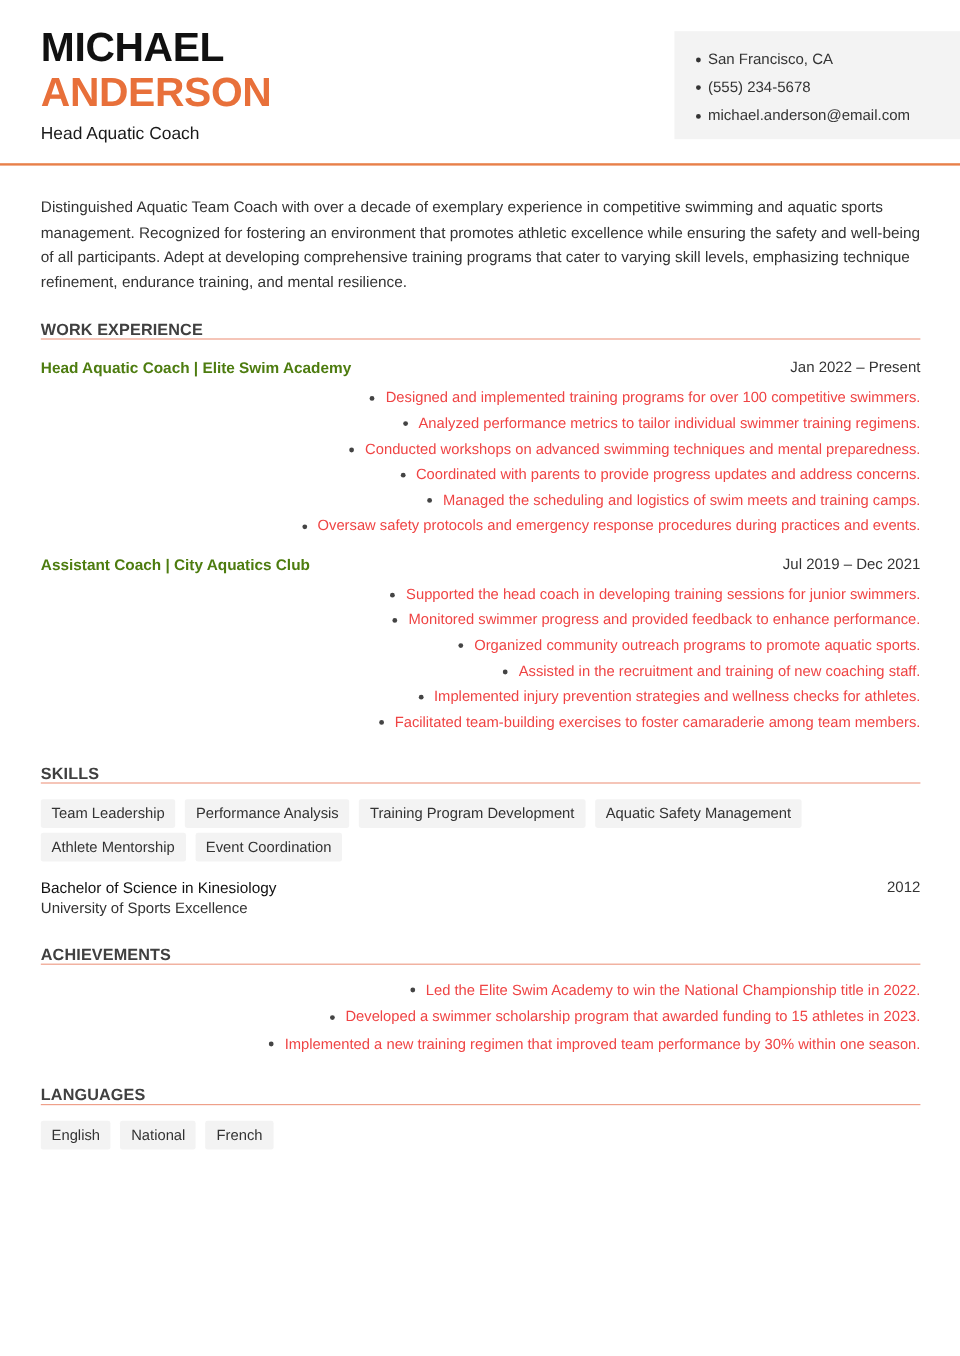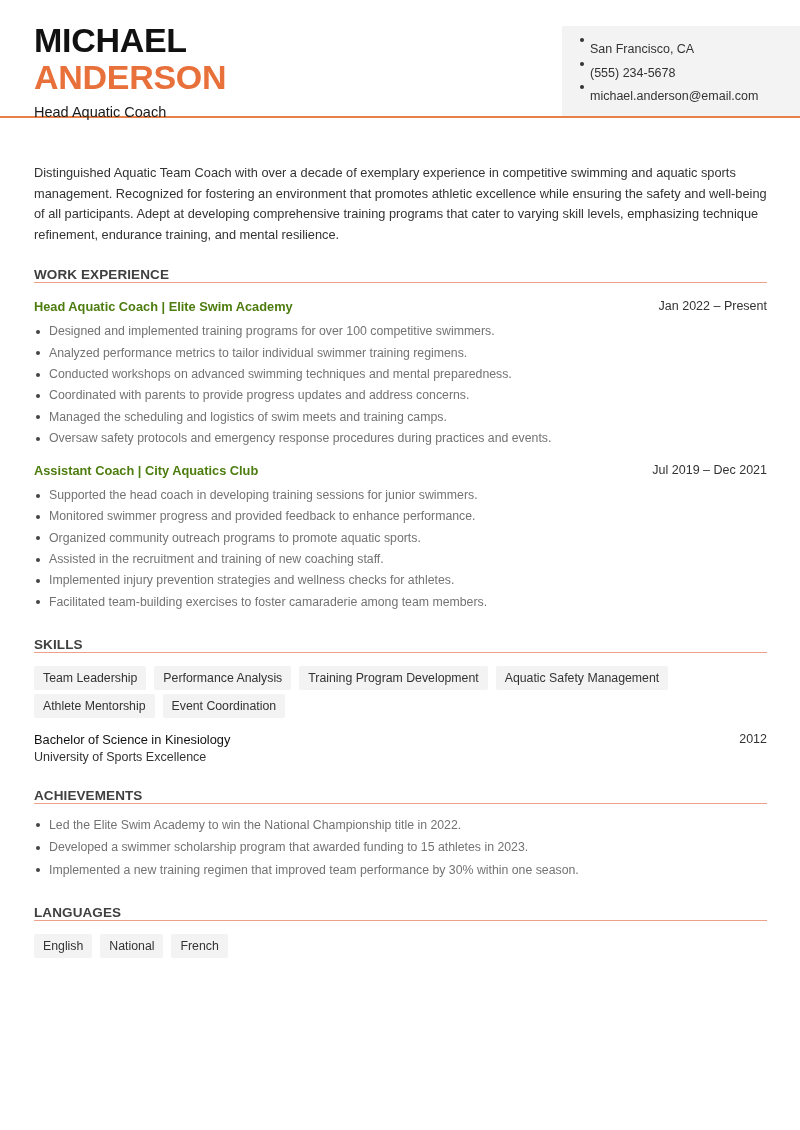--- a/index.html
+++ b/index.html
@@ -1,39 +1,39 @@
 <!DOCTYPE html>
 <html><head>
 <meta charset="utf-8">
 <style>
   * { box-sizing: border-box; margin: 0; padding: 0; }
   html, body { width: 800px; height: 1130px; background: #ffffff; }
   body { font-family: "Liberation Sans", "DejaVu Sans", sans-serif; color: #2b2b2b; position: relative; overflow: hidden; }
 
-  .header { position: relative; height: 118px; border-bottom: 2px solid #e8804a; }
+  .header { position: relative; height: 138px; border-bottom: 2px solid #e8804a; }
   .name-block { position: absolute; left: 34px; top: 22px; }
   .first-name { font-size: 34px; font-weight: 700; color: #111111; line-height: 37px; letter-spacing: -0.3px; }
   .last-name { font-size: 34px; font-weight: 700; color: #e8703a; line-height: 37px; letter-spacing: -0.3px; }
   .job-title { font-size: 14.5px; color: #1a1a1a; margin-top: 8px; }
 
   .contact-box { position: absolute; left: 562px; top: 26px; width: 238px; height: 90px; background: #f3f3f3; padding: 12px 0 0 18px; }
-  .contact-item { font-size: 12.5px; color: #333; line-height: 23.5px; display: flex; }
+  .contact-item { font-size: 12.5px; color: #333; line-height: 23.5px; display: flex; align-items: center; }
   .contact-item .dot { display: inline-block; width: 4px; height: 4px; background: #333; border-radius: 50%; margin-right: 6px; }
 
   .content { position: absolute; left: 34px; top: 163px; width: 733px; }
   .summary { font-size: 12.8px; line-height: 20.6px; color: #333; }
 
   .section-title { font-size: 13.5px; font-weight: 700; color: #404040; margin-top: 22px; border-bottom: 1.5px solid #eea08a; letter-spacing: 0.1px; }
 
   .job { margin-top: 14px; }
   .job-head { display: flex; justify-content: space-between; align-items: center; height: 18px; }
   .job-role { font-size: 12.8px; font-weight: 700; color: #4d7c0f; }
   .job-date { font-size: 12.5px; color: #333; }
   .bullets { list-style: none; margin-top: 6px; }
-  .bullets li { font-size: 12.3px; color: #737373; line-height: 21.3px; display: flex; align-items: center; padding-left: 2px; }
+  .bullets li { font-size: 12.3px; color: #ef4444; line-height: 21.3px; display: flex; align-items: center; padding-left: 2px; justify-content: flex-end; }
   .bullets li .dot { display: inline-block; width: 4px; height: 4px; background: #444; border-radius: 50%; margin-right: 9px; flex-shrink: 0; }
 
   .chips { display: flex; flex-wrap: wrap; gap: 4px 8px; margin-top: 13px; }
   .chip { background: #f3f3f3; font-size: 12.3px; color: #333; padding: 0 9px; height: 24px; line-height: 24px; border-radius: 2px; }
 
   .edu { margin-top: 14px; }
   .edu-head { display: flex; justify-content: space-between; align-items: center; }
   .edu-degree { font-size: 12.8px; font-weight: 400; color: #111; }
   .edu-year { font-size: 12.5px; color: #333; }
   .edu-school { font-size: 12.5px; color: #333; margin-top: 3px; }

